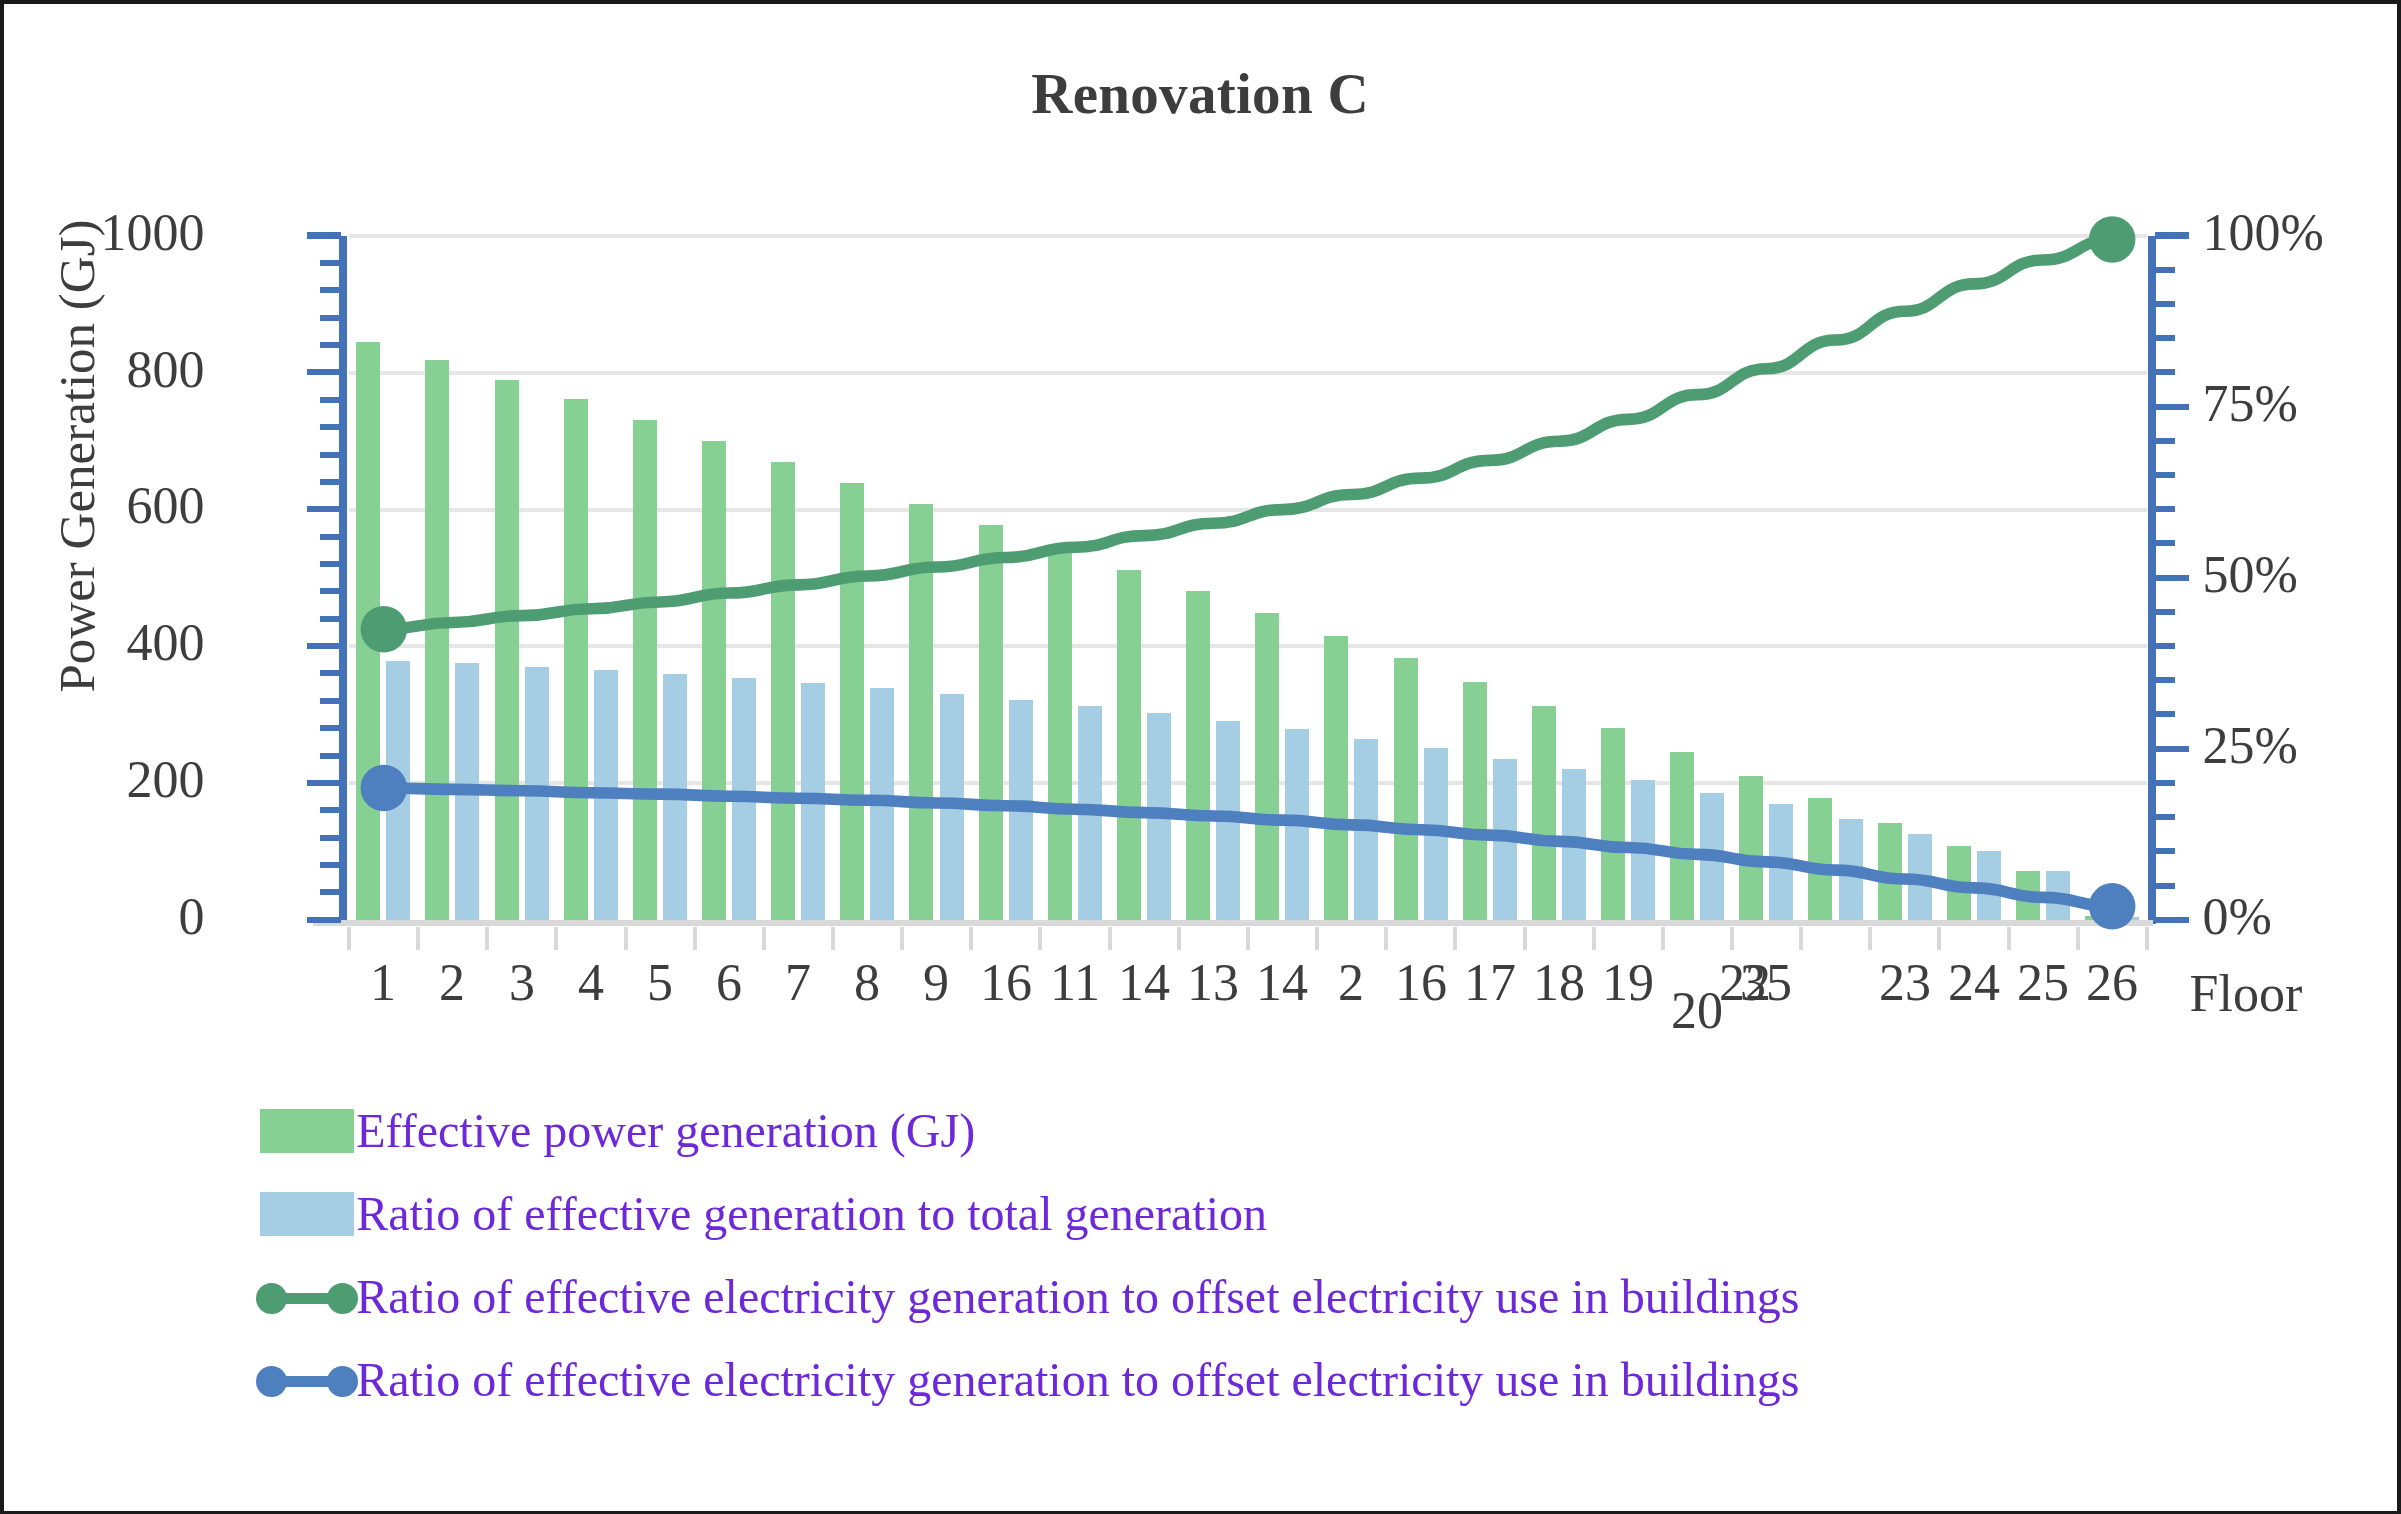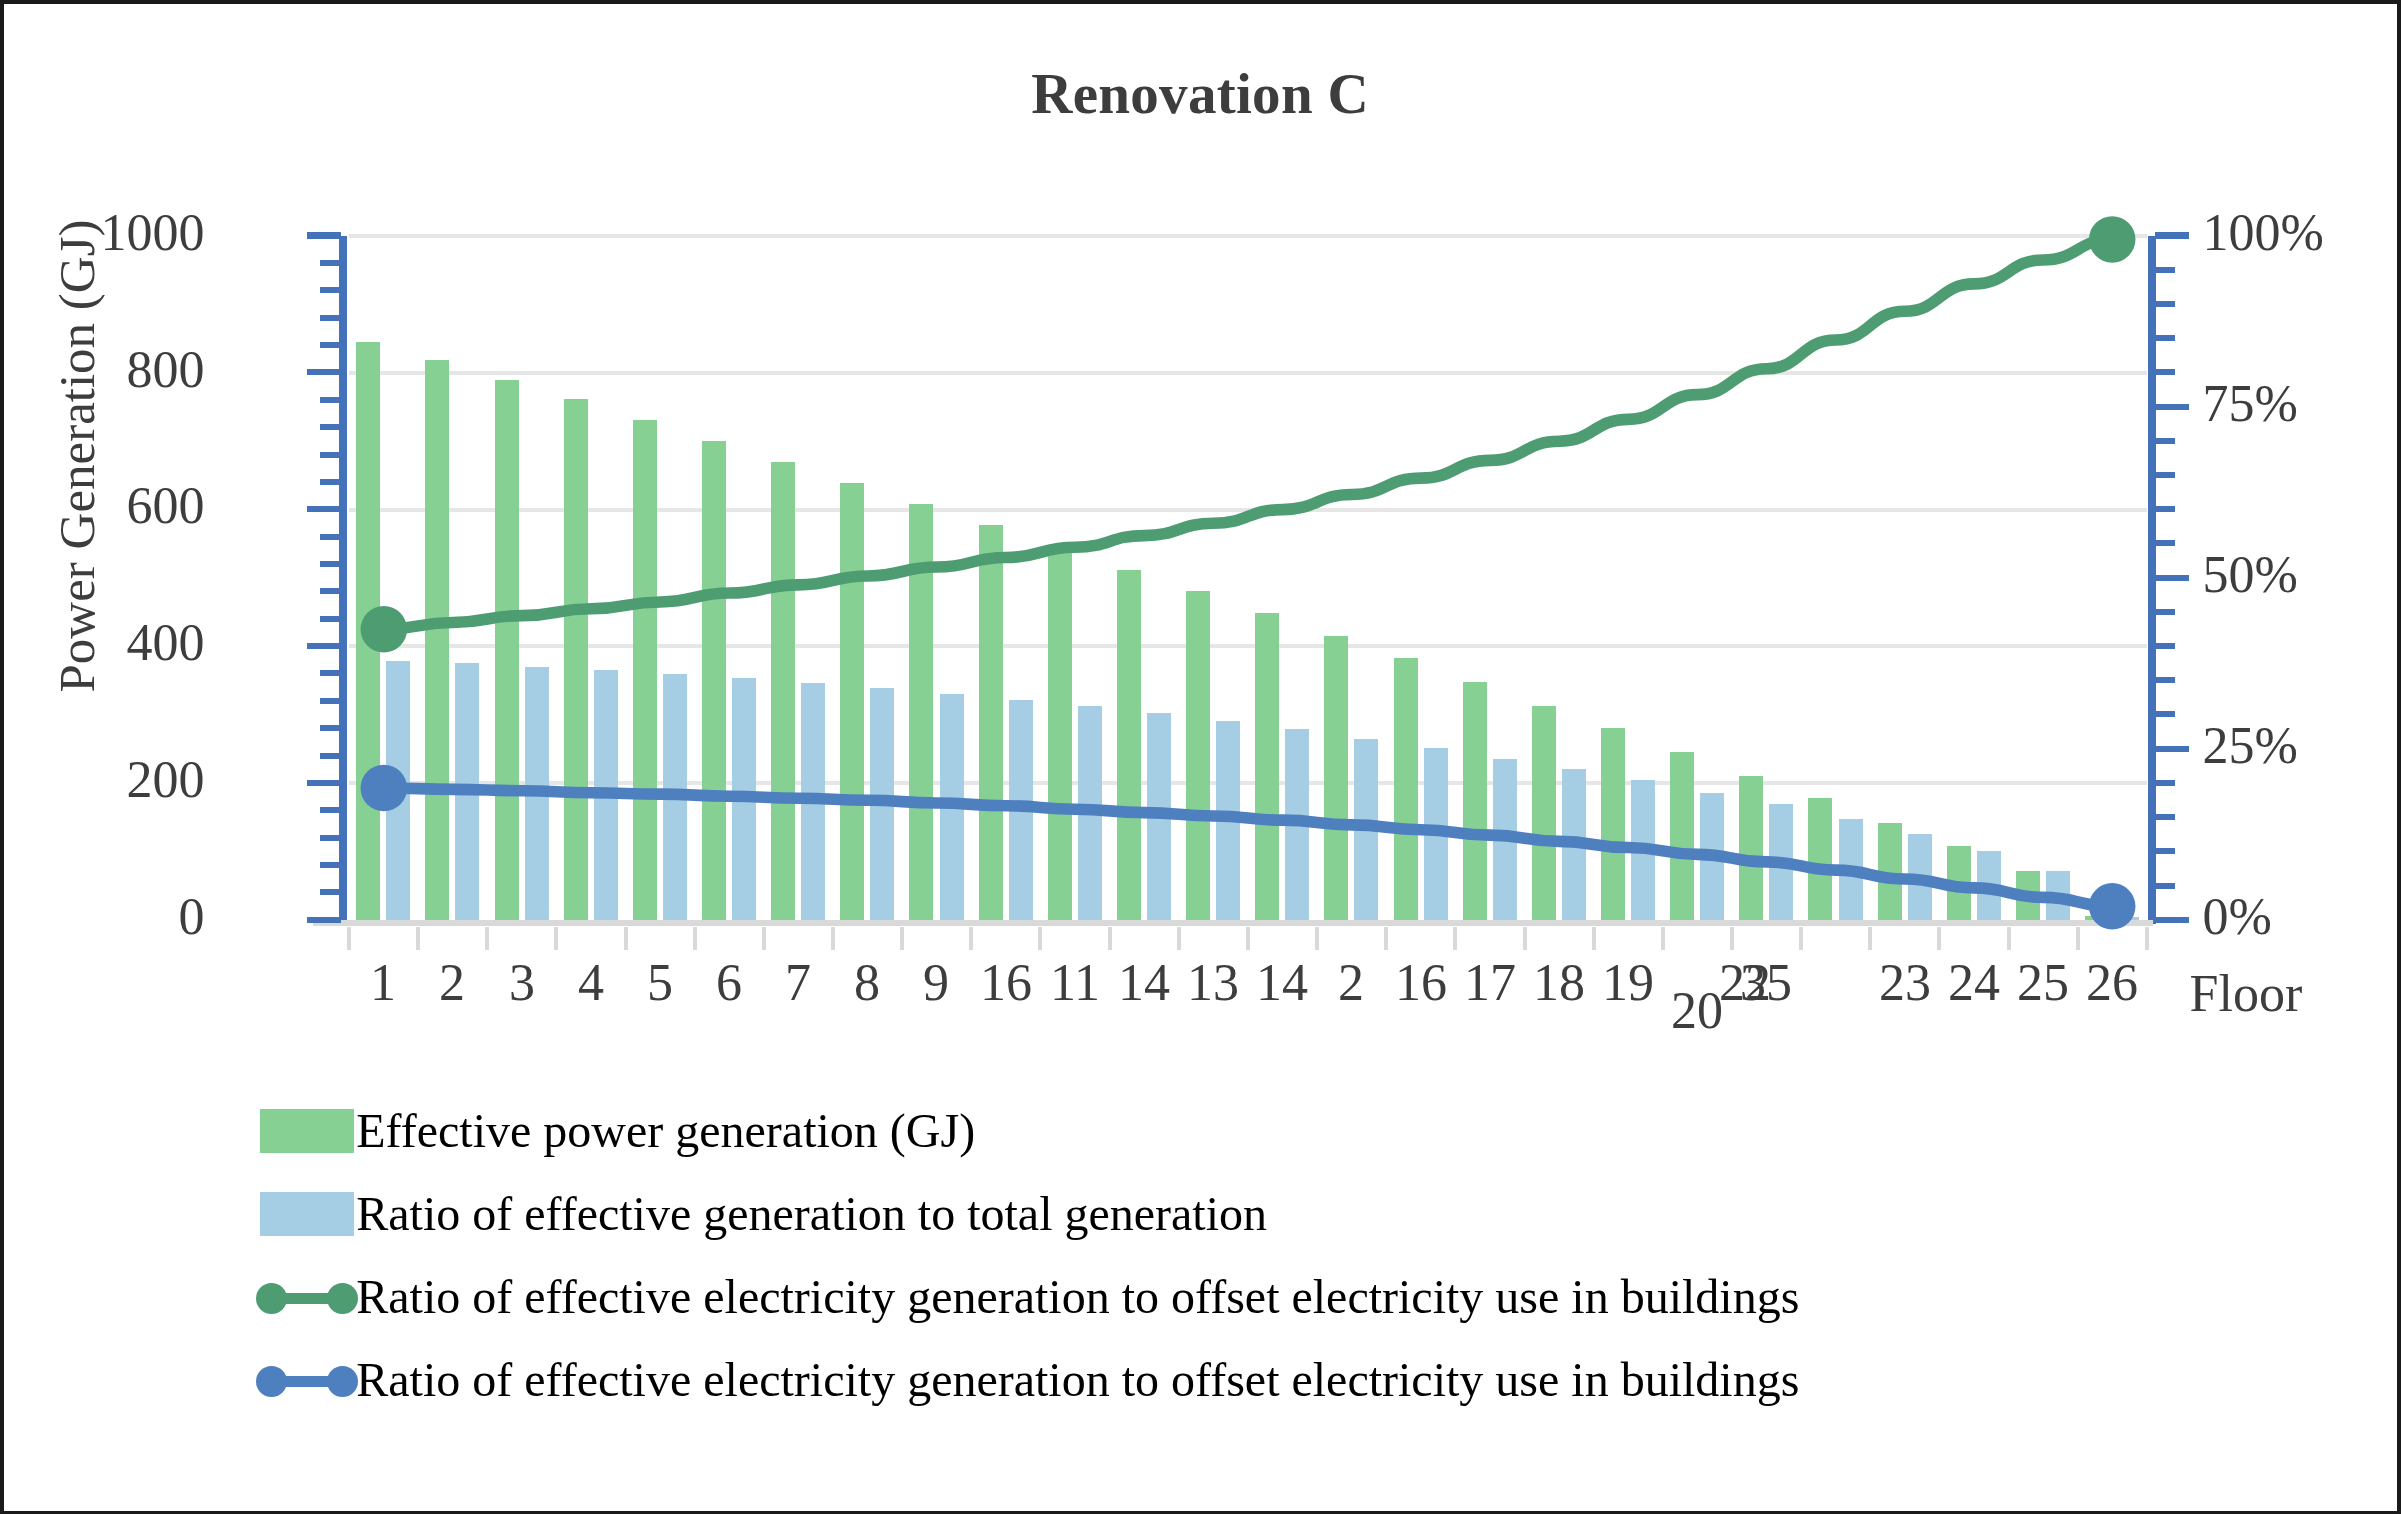--- a/index.html
+++ b/index.html
@@ -119,21 +119,21 @@
   }
   .linekey .ln{
     position:absolute;left:0;top:18px;width:94px;height:11px;
   }
   .linekey .dot{
     position:absolute;top:8.2px;width:31px;height:31px;border-radius:50%;
   }
   .linekey .dot.l{left:-4.1px;}
   .linekey .dot.r{left:67px;}
   .legend-text{
-    font-size:48px;color:#000000;white-space:nowrap;
+    font-size:48px;color:#6d28d9;white-space:nowrap;
     font-family:"Liberation Serif", serif;
     line-height:1;
     margin-left:2.7px;
   }
 </style>
 </head>
 <body>
 
 <div id="page">
   <div id="inner">

